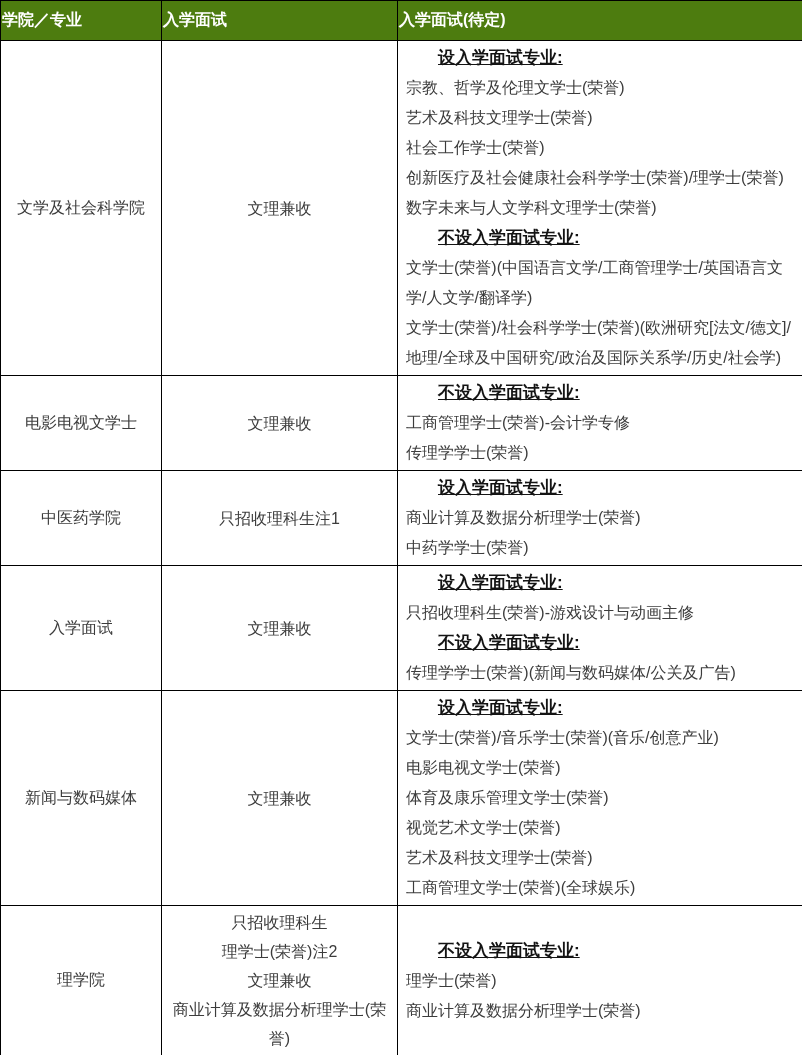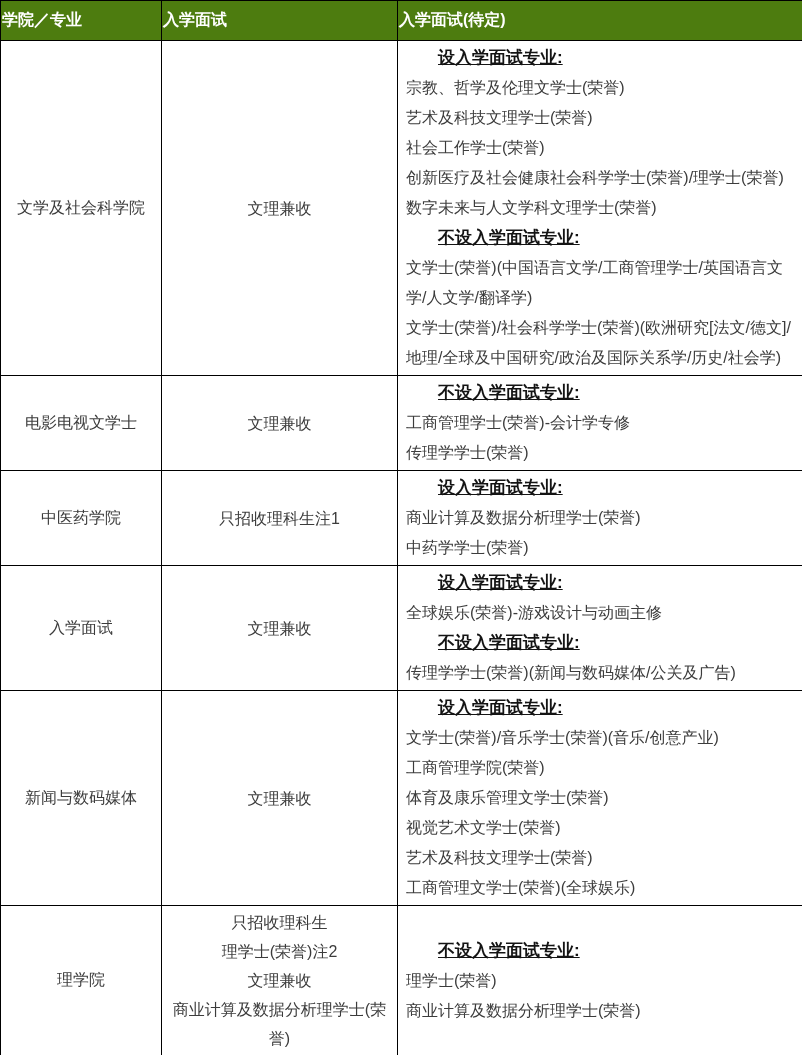--- a/index.html
+++ b/index.html
@@ -114,35 +114,35 @@
       </td>
     </tr>
 
     <tr class="r3">
       <td class="college">入学面试</td>
       <td class="req">
         <div class="line">文理兼收</div>
       </td>
       <td class="interview">
         <div class="hd">设入学面试专业:</div>
-        <div class="it">全球娱乐(荣誉)-游戏设计与动画主修</div>
+        <div class="it">只招收理科生(荣誉)-游戏设计与动画主修</div>
         <div class="hd">不设入学面试专业:</div>
         <div class="it">传理学学士(荣誉)(新闻与数码媒体/公关及广告)</div>
       </td>
     </tr>
 
     <tr class="r4">
       <td class="college">新闻与数码媒体</td>
       <td class="req">
         <div class="line">文理兼收</div>
       </td>
       <td class="interview">
         <div class="hd">设入学面试专业:</div>
         <div class="it">文学士(荣誉)/音乐学士(荣誉)(音乐/创意产业)</div>
-        <div class="it">工商管理学院(荣誉)</div>
+        <div class="it">电影电视文学士(荣誉)</div>
         <div class="it">体育及康乐管理文学士(荣誉)</div>
         <div class="it">视觉艺术文学士(荣誉)</div>
         <div class="it">艺术及科技文理学士(荣誉)</div>
         <div class="it">工商管理文学士(荣誉)(全球娱乐)</div>
       </td>
     </tr>
 
     <tr class="r5">
       <td class="college">理学院</td>
       <td class="req">

